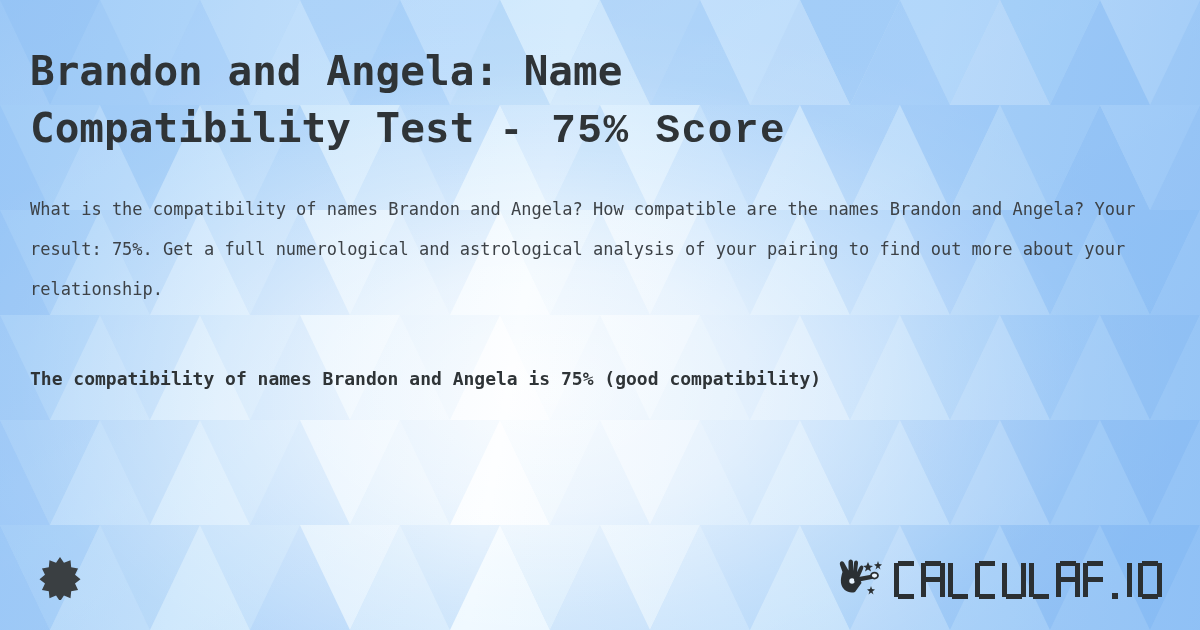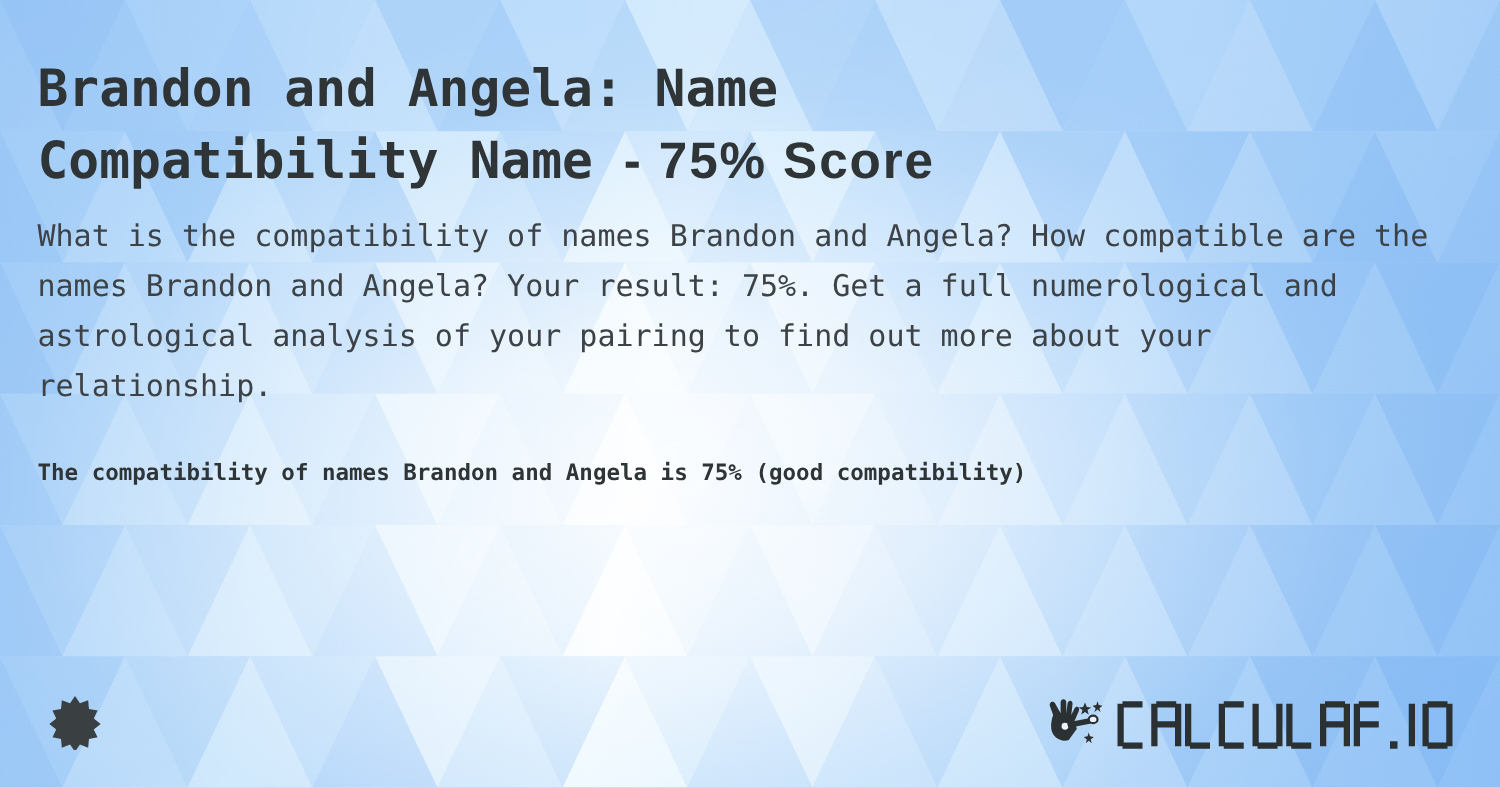--- a/index.html
+++ b/index.html
@@ -74,34 +74,34 @@
     width: 1140px;
     margin: 0;
     font-family: "DejaVu Sans Mono", monospace;
     font-weight: bold;
     font-size: 41px;
     line-height: 57px;
     letter-spacing: 0px;
     color: #2f3437;
   }
   #title .score-run {
-    font-family: Liberation Sans, sans-serif;
+    font-family: Liberation Mono, monospace;
     font-weight: bold;
     letter-spacing: 1.5px;
   }
 
   #lead {
     position: absolute;
     left: 30px;
-    top: 169px;
+    top: 189px;
     width: 1130px;
     margin: 0;
     font-family: "DejaVu Sans Mono", monospace;
     font-weight: normal;
-    font-size: 24px;
+    font-size: 17px;
     line-height: 40px;
     color: #3d4247;
   }
 
   #verdict {
     position: absolute;
     left: 30px;
     top: 356px;
     width: 1140px;
     margin: 0;
@@ -353,21 +353,21 @@
     <polygon points="0,525 50,630 0,630" fill="#98c5f6" opacity="0.8"></polygon>
   </svg>
 
   <div id="bg-glow"></div>
   <div id="bg-tint"></div>
 
   <div id="content">
 
     <h1 id="title">
       <span>Brandon and Angela: Name</span><br>
-      <span>Compatibility Name </span><span class="score-run">- 75% Score</span>
+      <span>Compatibility Test </span><span class="score-run">- 75% Score</span>
     </h1>
 
     <p id="lead">What is the compatibility of names Brandon and Angela? How compatible are the names Brandon and Angela? Your result: 75%. Get a full numerological and astrological analysis of your pairing to find out more about your relationship.</p>
 
     <p id="verdict">The compatibility of names Brandon and Angela is 75% (good compatibility)</p>
 
     <div id="footer">
 
       <div id="brand-left">
         <span>

